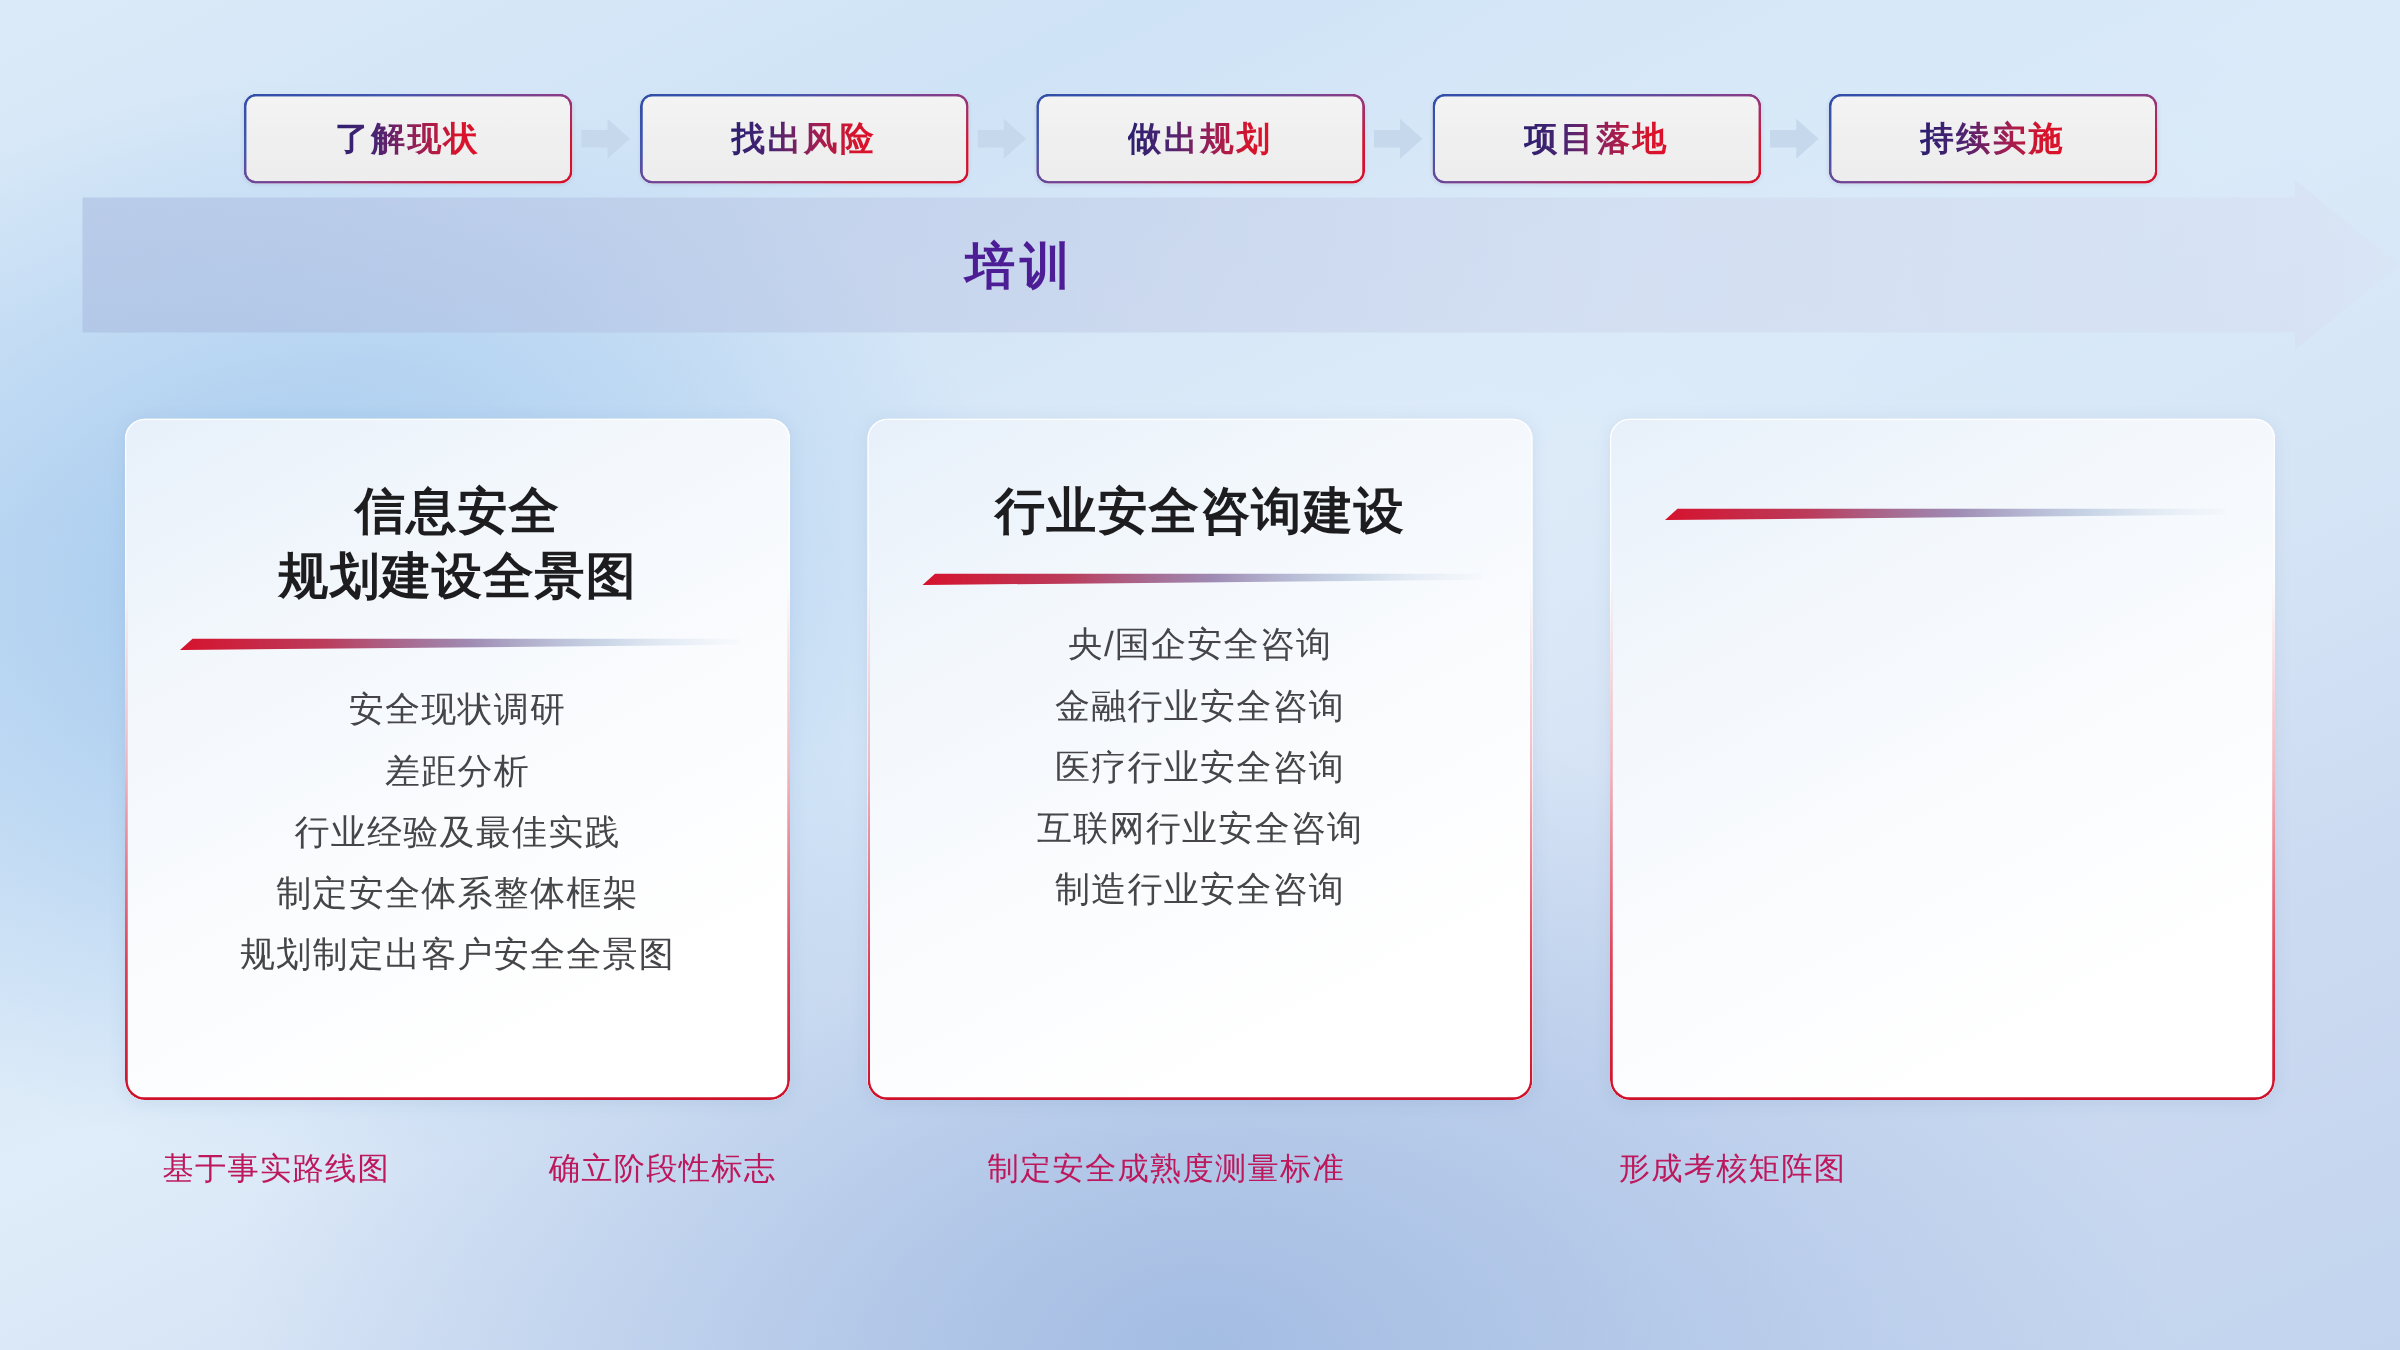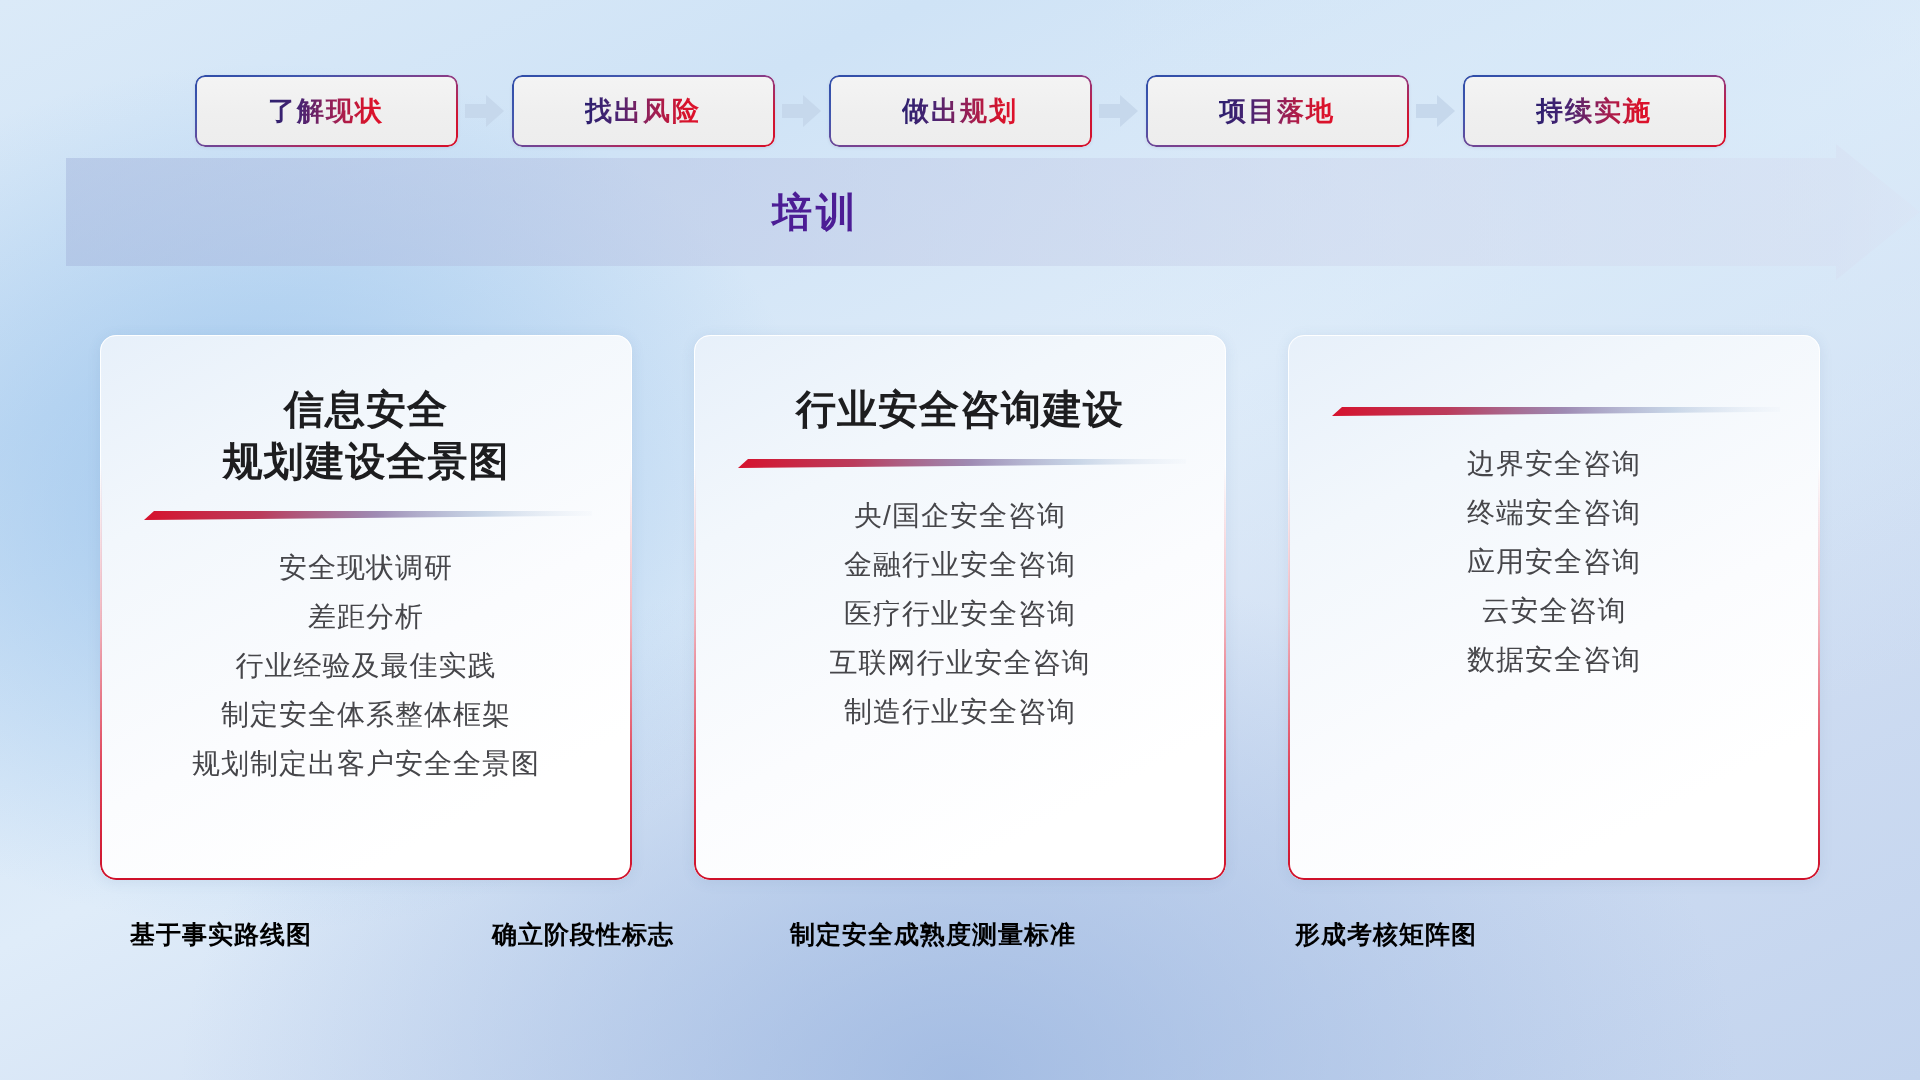--- a/index.html
+++ b/index.html
@@ -99,22 +99,22 @@
   .divider svg{ display:block; }
   .card-list{ margin-top:22px; text-align:center; }
   .card-list li{
     list-style:none; font-size:28px; color:#46464a; letter-spacing:1px;
     line-height:1.0; padding:10px 0 11px;
   }
 
   
   #captions{ position:absolute; left:0; top:918px; width:1920px; height:44px; }
   .caption{
-    position:absolute; top:0; font-size:25px; font-weight:700;
-    color:#000000; letter-spacing:1px; white-space:nowrap;
+    position:absolute; top:0; font-size:25px; font-weight:400;
+    color:#be185d; letter-spacing:1px; white-space:nowrap;
   }
 </style>
 </head>
 <body>
 
 <div id="flow">
     <div class="flow-box">
       <span class="flow-label">了解现状</span>
     </div>
     <div class="flow-arrow">
@@ -224,29 +224,22 @@
                 <stop offset="0%" stop-color="#d6122d" stop-opacity="1"></stop>
                 <stop offset="26%" stop-color="#b62c4e" stop-opacity="0.92"></stop>
                 <stop offset="52%" stop-color="#7a5c94" stop-opacity="0.70"></stop>
                 <stop offset="76%" stop-color="#8aa4c8" stop-opacity="0.42"></stop>
                 <stop offset="100%" stop-color="#c9d8ea" stop-opacity="0.06"></stop>
               </linearGradient>
             </defs>
             <path d="M4 11 L14 2 L452 2 L452 6.5 L452 6.8 L6 11 Z" fill="url(#dg2)"></path>
           </svg>
         </div>
-        <ul class="card-list">
-          <li>边界安全咨询</li>
-          <li>终端安全咨询</li>
-          <li>应用安全咨询</li>
-          <li>云安全咨询</li>
-          <li>数据安全咨询</li>
-        </ul>
       </div>
     </div>
   </div>
 
 <div id="captions">
     <div class="caption" style="left: 130px;">基于事实路线图</div>
-    <div class="caption" style="left: 492px;">确立阶段性标志</div>
+    <div class="caption" style="left: 439px;">确立阶段性标志</div>
     <div class="caption" style="left: 790px;">制定安全成熟度测量标准</div>
     <div class="caption" style="left: 1295px;">形成考核矩阵图</div>
   </div>
 
 </body></html>

